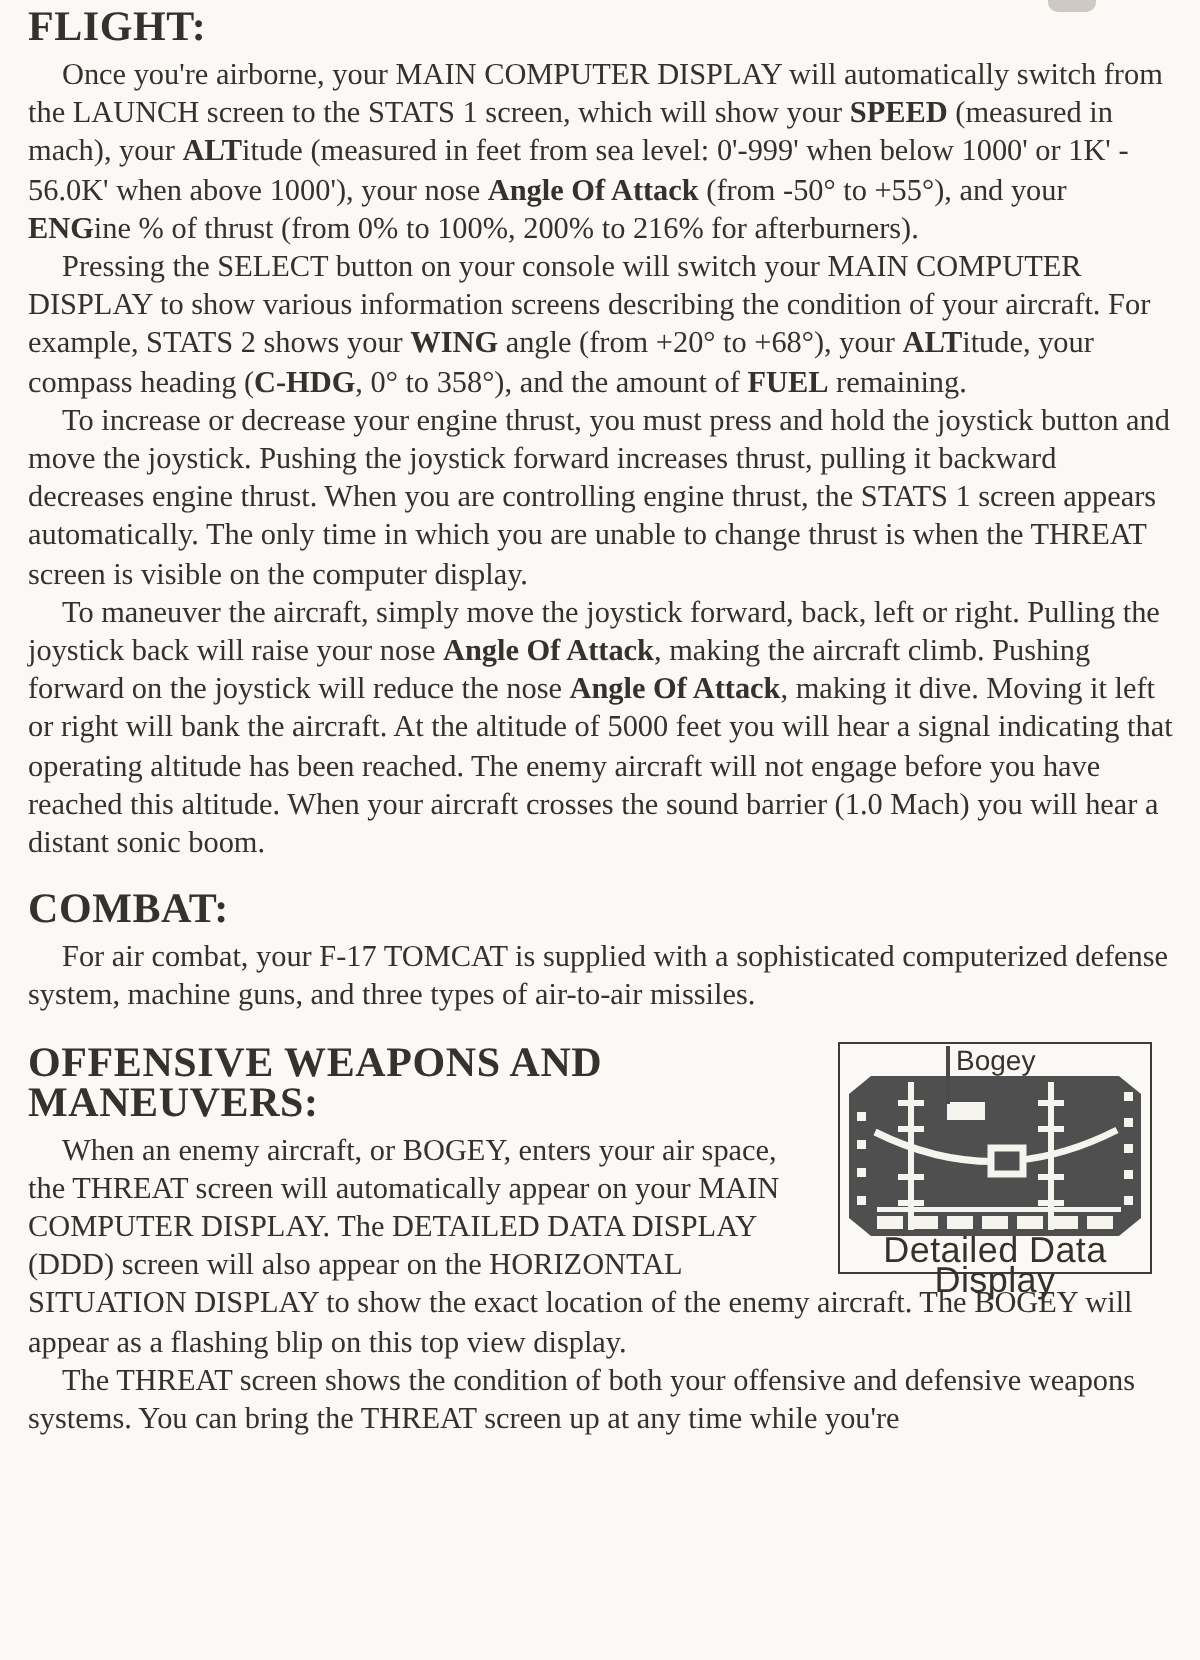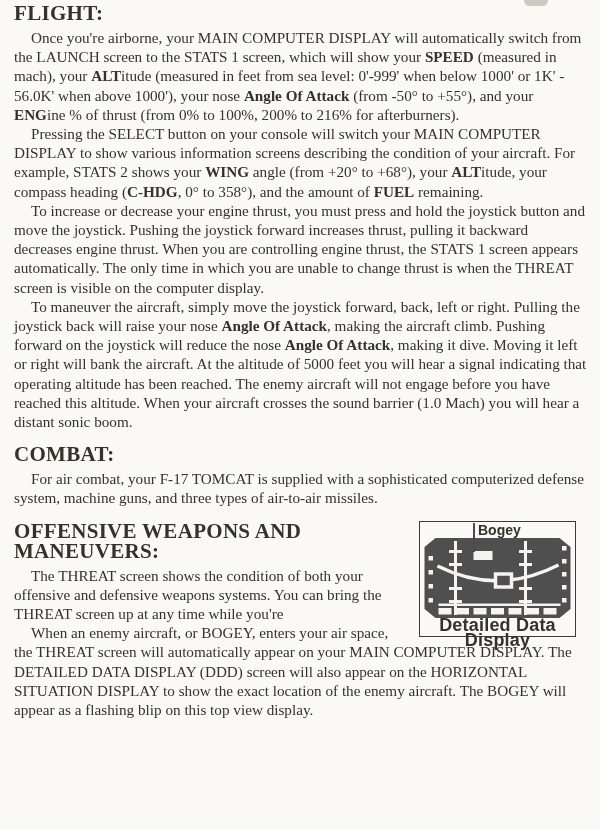--- a/index.html
+++ b/index.html
@@ -37,21 +37,20 @@
 
   
   .ddd{
     float:right;box-sizing:border-box;position:relative;
     width:157px;height:116px;
     margin:0 12px 2px 10px;
     border:1.5px solid var(--figureBorder);
     background:var(--pageBg);
     font-family:"Liberation Sans", sans-serif;
     text-indent:0;
-    font-weight:bold;
   }
   .bogey-label{
     position:absolute;top:0;left:58px;
     font-size:14px;line-height:16px;color:var(--ink);
   }
   .bogey-pointer{
     position:absolute;top:1px;left:53px;width:2px;height:29px;
     background:#4a4a4a;z-index:2;
   }
   .ddd-svg{display:block;width:147px;height:80px;margin:16px auto 0 auto;}
@@ -132,16 +131,16 @@
           <rect class="dd-fg" x="49" y="70" width="13" height="6.5"></rect>
           <rect class="dd-fg" x="66.5" y="70" width="13" height="6.5"></rect>
           <rect class="dd-fg" x="84" y="70" width="13" height="6.5"></rect>
           <rect class="dd-fg" x="101.5" y="70" width="13" height="6.5"></rect>
           <rect class="dd-fg" x="119" y="70" width="13" height="6.5"></rect>
         </g>
       </svg>
       <figcaption class="ddd-cap">Detailed Data Display</figcaption>
     </figure>
     <h2>OFFENSIVE WEAPONS AND MANEUVERS:</h2>
+    <p><span>When an enemy aircraft, or BOGEY, enters your air space, the THREAT screen will automatically appear on your MAIN COMPUTER DISPLAY. The DETAILED DATA DISPLAY (DDD) screen will also appear on the HORIZONTAL SITUATION DISPLAY to show the exact location of the enemy aircraft. The BOGEY will appear as a flashing blip on this top view display.</span></p>
     <p><span>The THREAT screen shows the condition of both your offensive and defensive weapons systems. You can bring the THREAT screen up at any time while you're</span></p>
-    <p><span>When an enemy aircraft, or BOGEY, enters your air space, the THREAT screen will automatically appear on your MAIN COMPUTER DISPLAY. The DETAILED DATA DISPLAY (DDD) screen will also appear on the HORIZONTAL SITUATION DISPLAY to show the exact location of the enemy aircraft. The BOGEY will appear as a flashing blip on this top view display.</span></p>
   </section>
 </div>
 
 </body></html>

